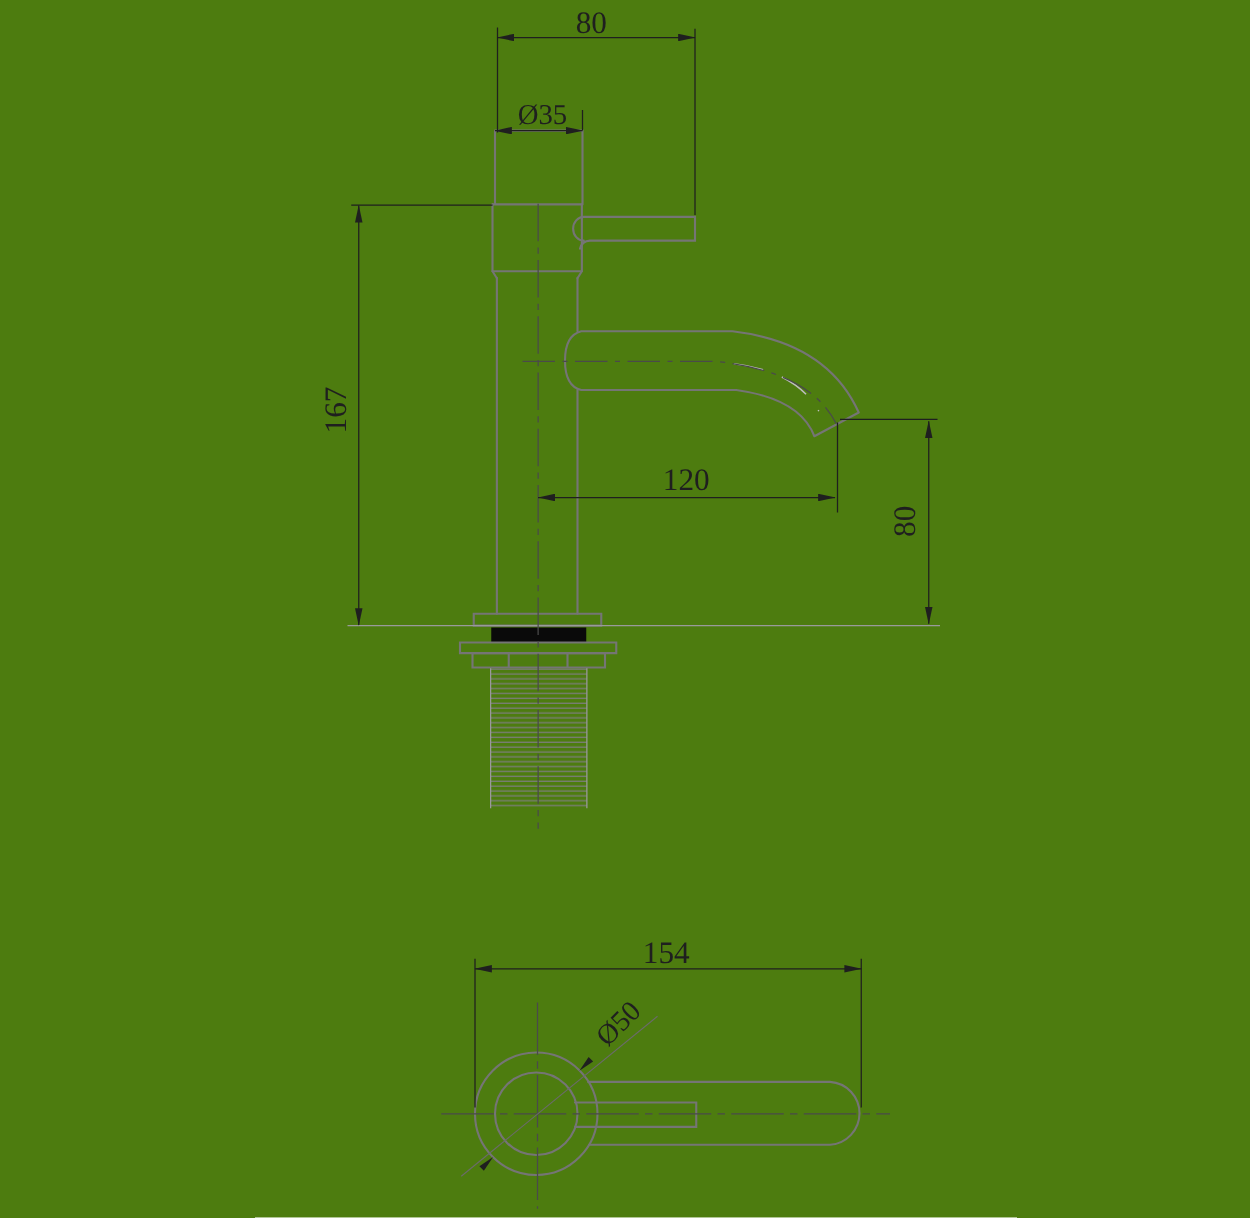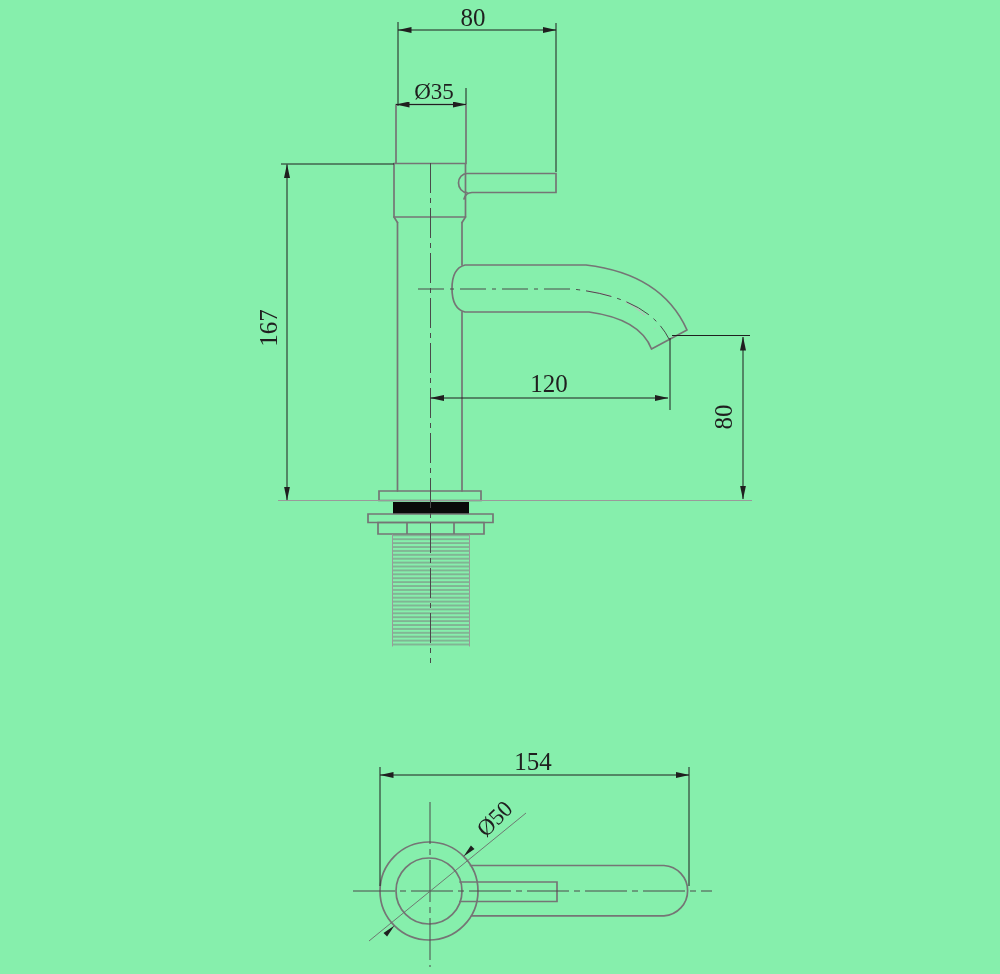--- a/index.html
+++ b/index.html
@@ -1,16 +1,16 @@
 <!DOCTYPE html>
 <html><head>
 <meta charset="utf-8">
 <style>
   html,body{margin:0;padding:0;background:#ffffff;}
-  .canvas{position:relative;width:1000px;height:974px;background:#86efac;overflow:hidden;}
+  .canvas{position:relative;width:1000px;height:974px;background:#4d7c0f;overflow:hidden;}
   svg{display:block;}
   text{font-family:"Liberation Serif","DejaVu Serif",serif;fill:#1f1f1f;}
   .dim-txt{font-size:25px;}
   .dim-txt-sm{font-size:23px;}
   .obj{stroke:#757575;stroke-width:1.7;fill:none;stroke-linecap:round;}
   .obj-thin{stroke:#9a9a9a;stroke-width:1;fill:none;}
   .dim{stroke:#1f1f1f;stroke-width:1;fill:none;}
   .cl{stroke:#4a4a4a;stroke-width:1;fill:none;}
   .shade{stroke:#bdbdbd;stroke-width:1.2;fill:none;}
 </style>

